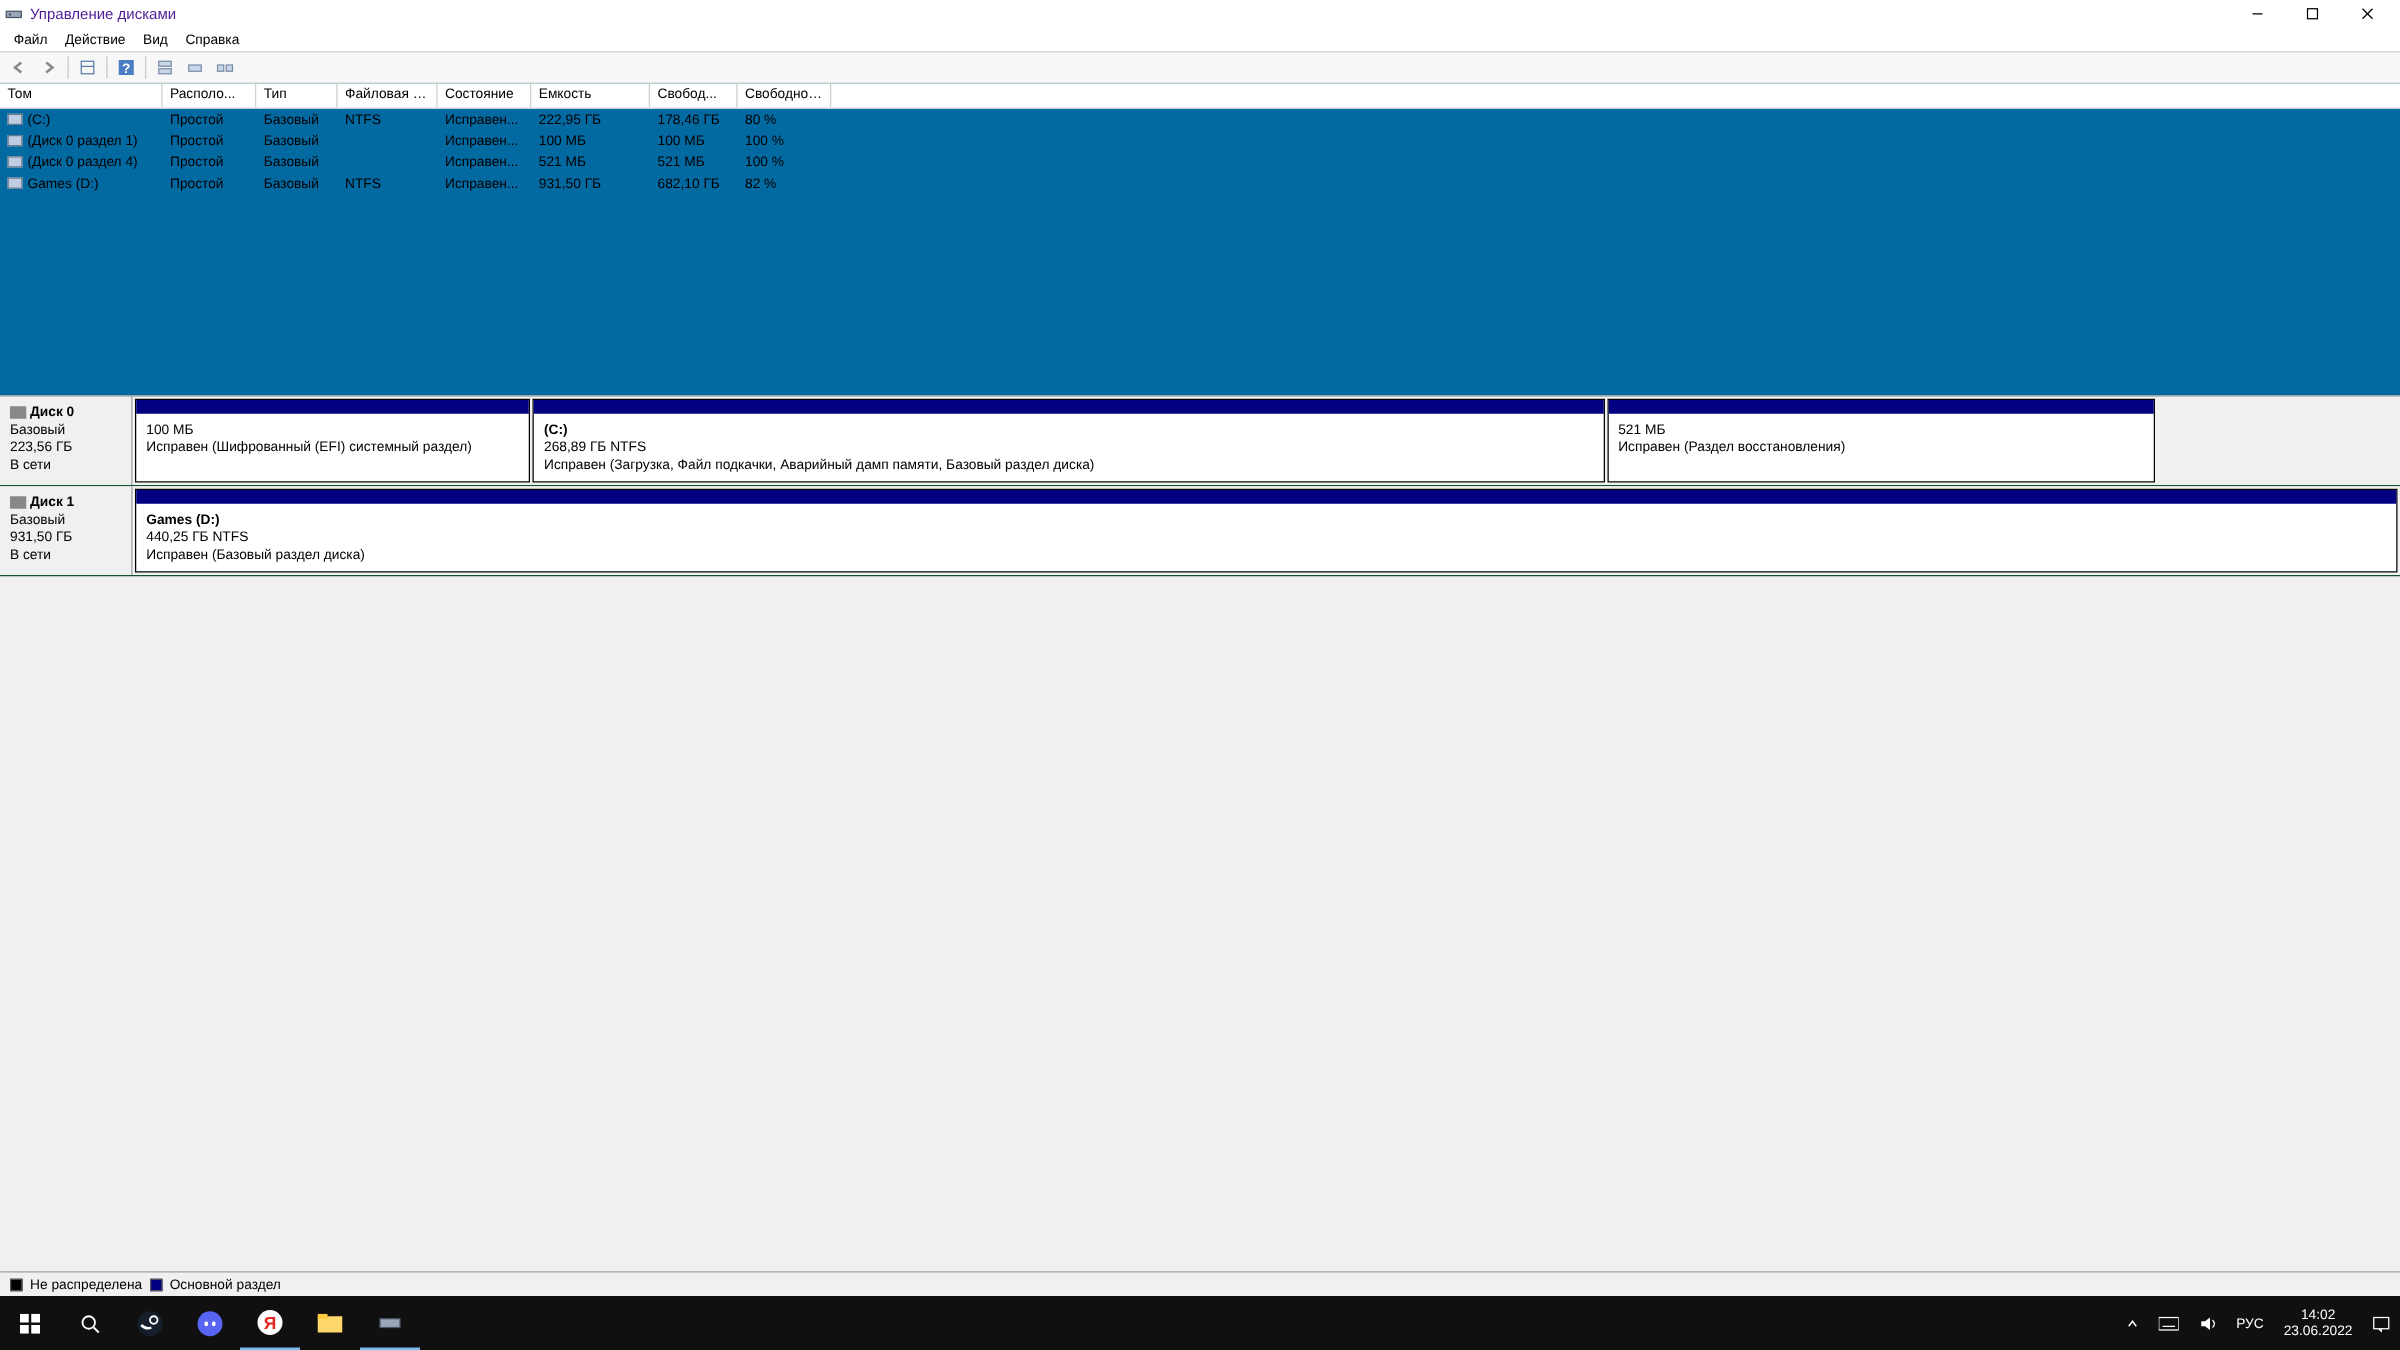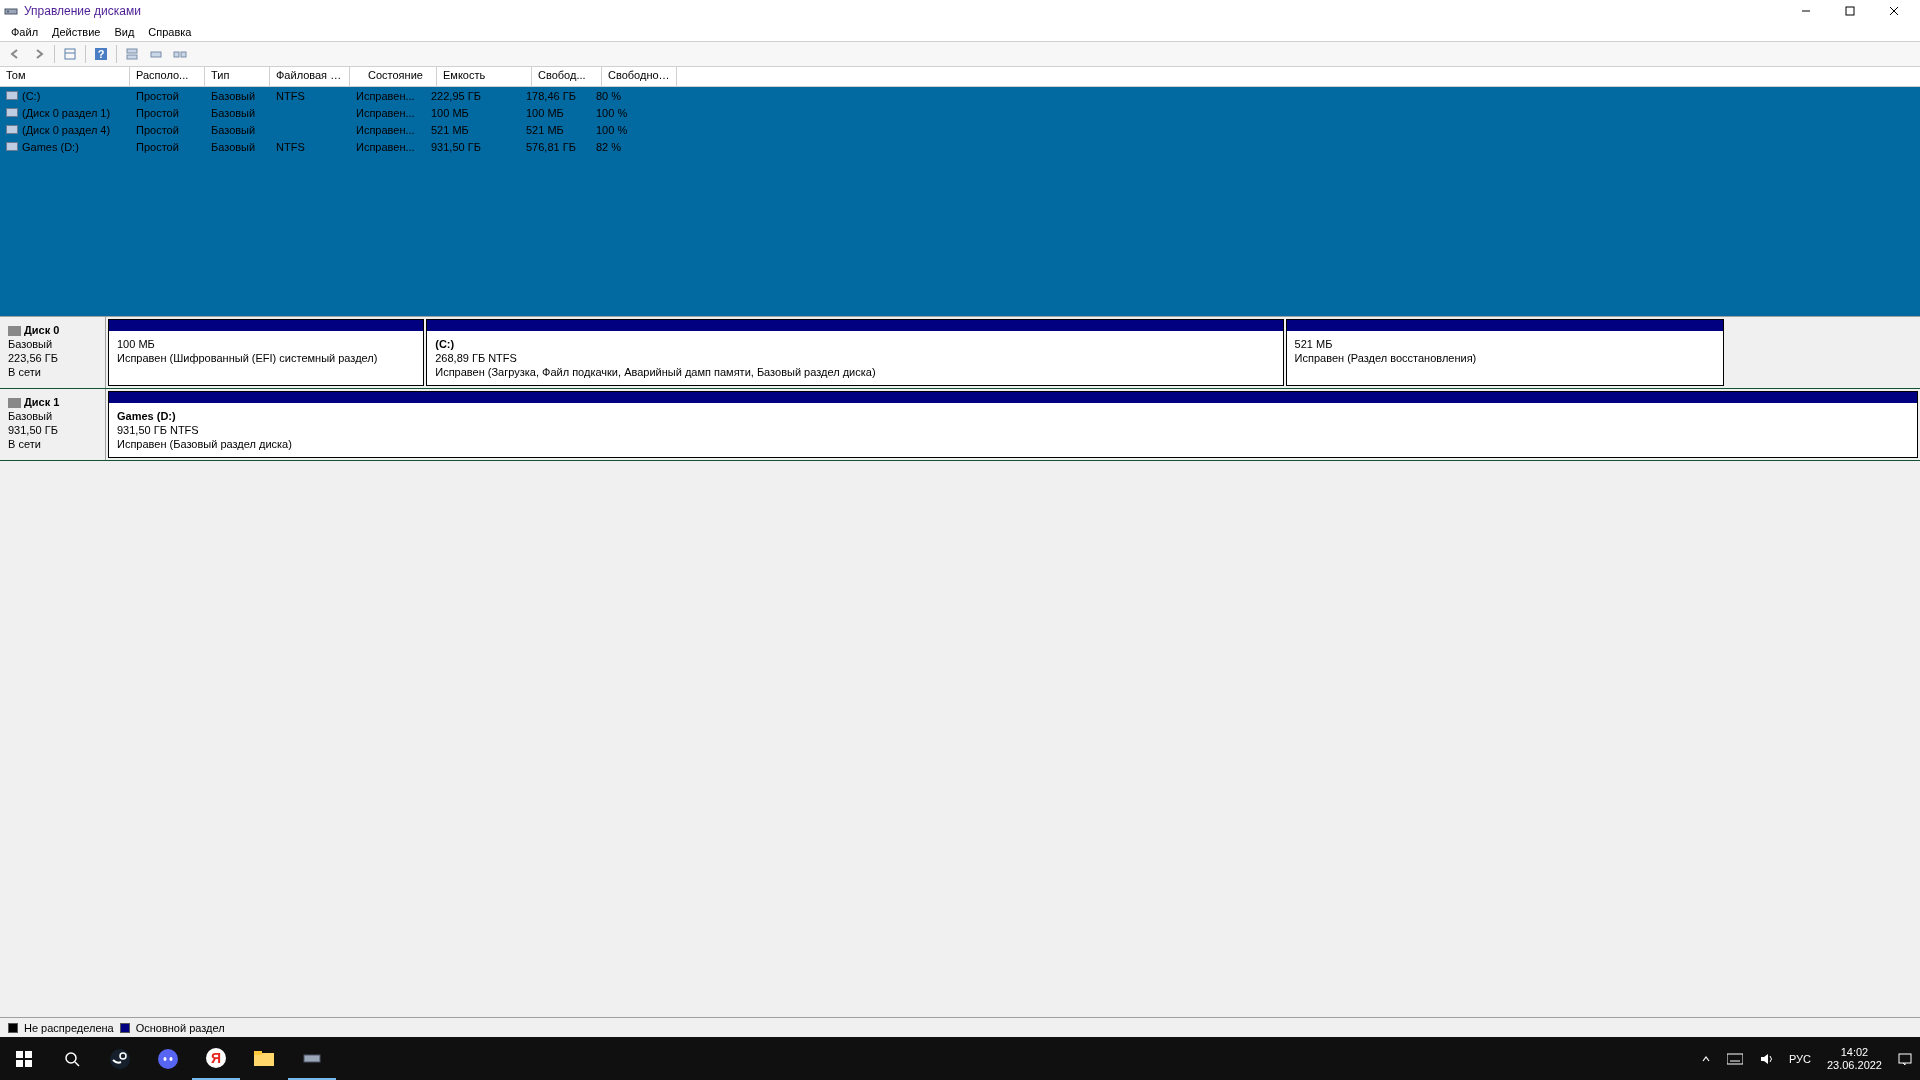--- a/index.html
+++ b/index.html
@@ -128,21 +128,21 @@
         </svg>
       </div>
   </div>
 
   <div class="listpane">
     <div class="listhdr" id="listhdr">
         <div class="lh" style="width: 130px;">Том</div>
         <div class="lh" style="width: 75px;">Располо...</div>
         <div class="lh" style="width: 65px;">Тип</div>
         <div class="lh" style="width: 80px;">Файловая с...</div>
-        <div class="lh" style="width: 75px; margin-left: 12px;">Состояние</div>
+        <div class="lh" style="width: 75px;">Состояние</div>
         <div class="lh" style="width: 95px;">Емкость</div>
         <div class="lh" style="width: 70px;">Свобод...</div>
         <div class="lh" style="width: 75px;">Свободно %</div>
       </div>
     <div class="listbody" id="listbody">
         <div class="row">
           <div class="cell" style="width: 130px;">
             <span class="vol-icon"></span>
             <span>(C:)</span>
           </div>
@@ -183,21 +183,21 @@
         <div class="row">
           <div class="cell" style="width: 130px;">
             <span class="vol-icon"></span>
             <span>Games (D:)</span>
           </div>
           <div class="cell" style="width: 75px;">Простой</div>
           <div class="cell" style="width: 65px;">Базовый</div>
           <div class="cell" style="width: 80px;">NTFS</div>
           <div class="cell" style="width: 75px;">Исправен...</div>
           <div class="cell" style="width: 95px;">931,50 ГБ</div>
-          <div class="cell" style="width: 70px;">576,81 ГБ</div>
+          <div class="cell" style="width: 70px;">682,10 ГБ</div>
           <div class="cell" style="width: 75px;">82 %</div>
         </div>
       </div>
   </div>
 
   <div class="graphpane">
     <div id="disks">
         <div class="diskrow">
           <div class="diskinfo">
             <div><span class="dicon"></span><span class="dname">Диск 0</span></div>
@@ -236,21 +236,21 @@
             <div><span class="dicon"></span><span class="dname">Диск 1</span></div>
             <div>Базовый</div>
             <div>931,50 ГБ</div>
             <div>В сети</div>
           </div>
           <div class="parts">
             <div class="part" style="flex: 100 1 0%;">
               <div class="stripe"></div>
               <div class="pbody">
                 <div class="bold">Games  (D:)</div>
-                <div>931,50 ГБ NTFS</div>
+                <div>440,25 ГБ NTFS</div>
                 <div>Исправен (Базовый раздел диска)</div>
               </div>
             </div>
           </div>
         </div>
       </div>
     <div class="gap"></div>
   </div>
 
   <div class="legend">

